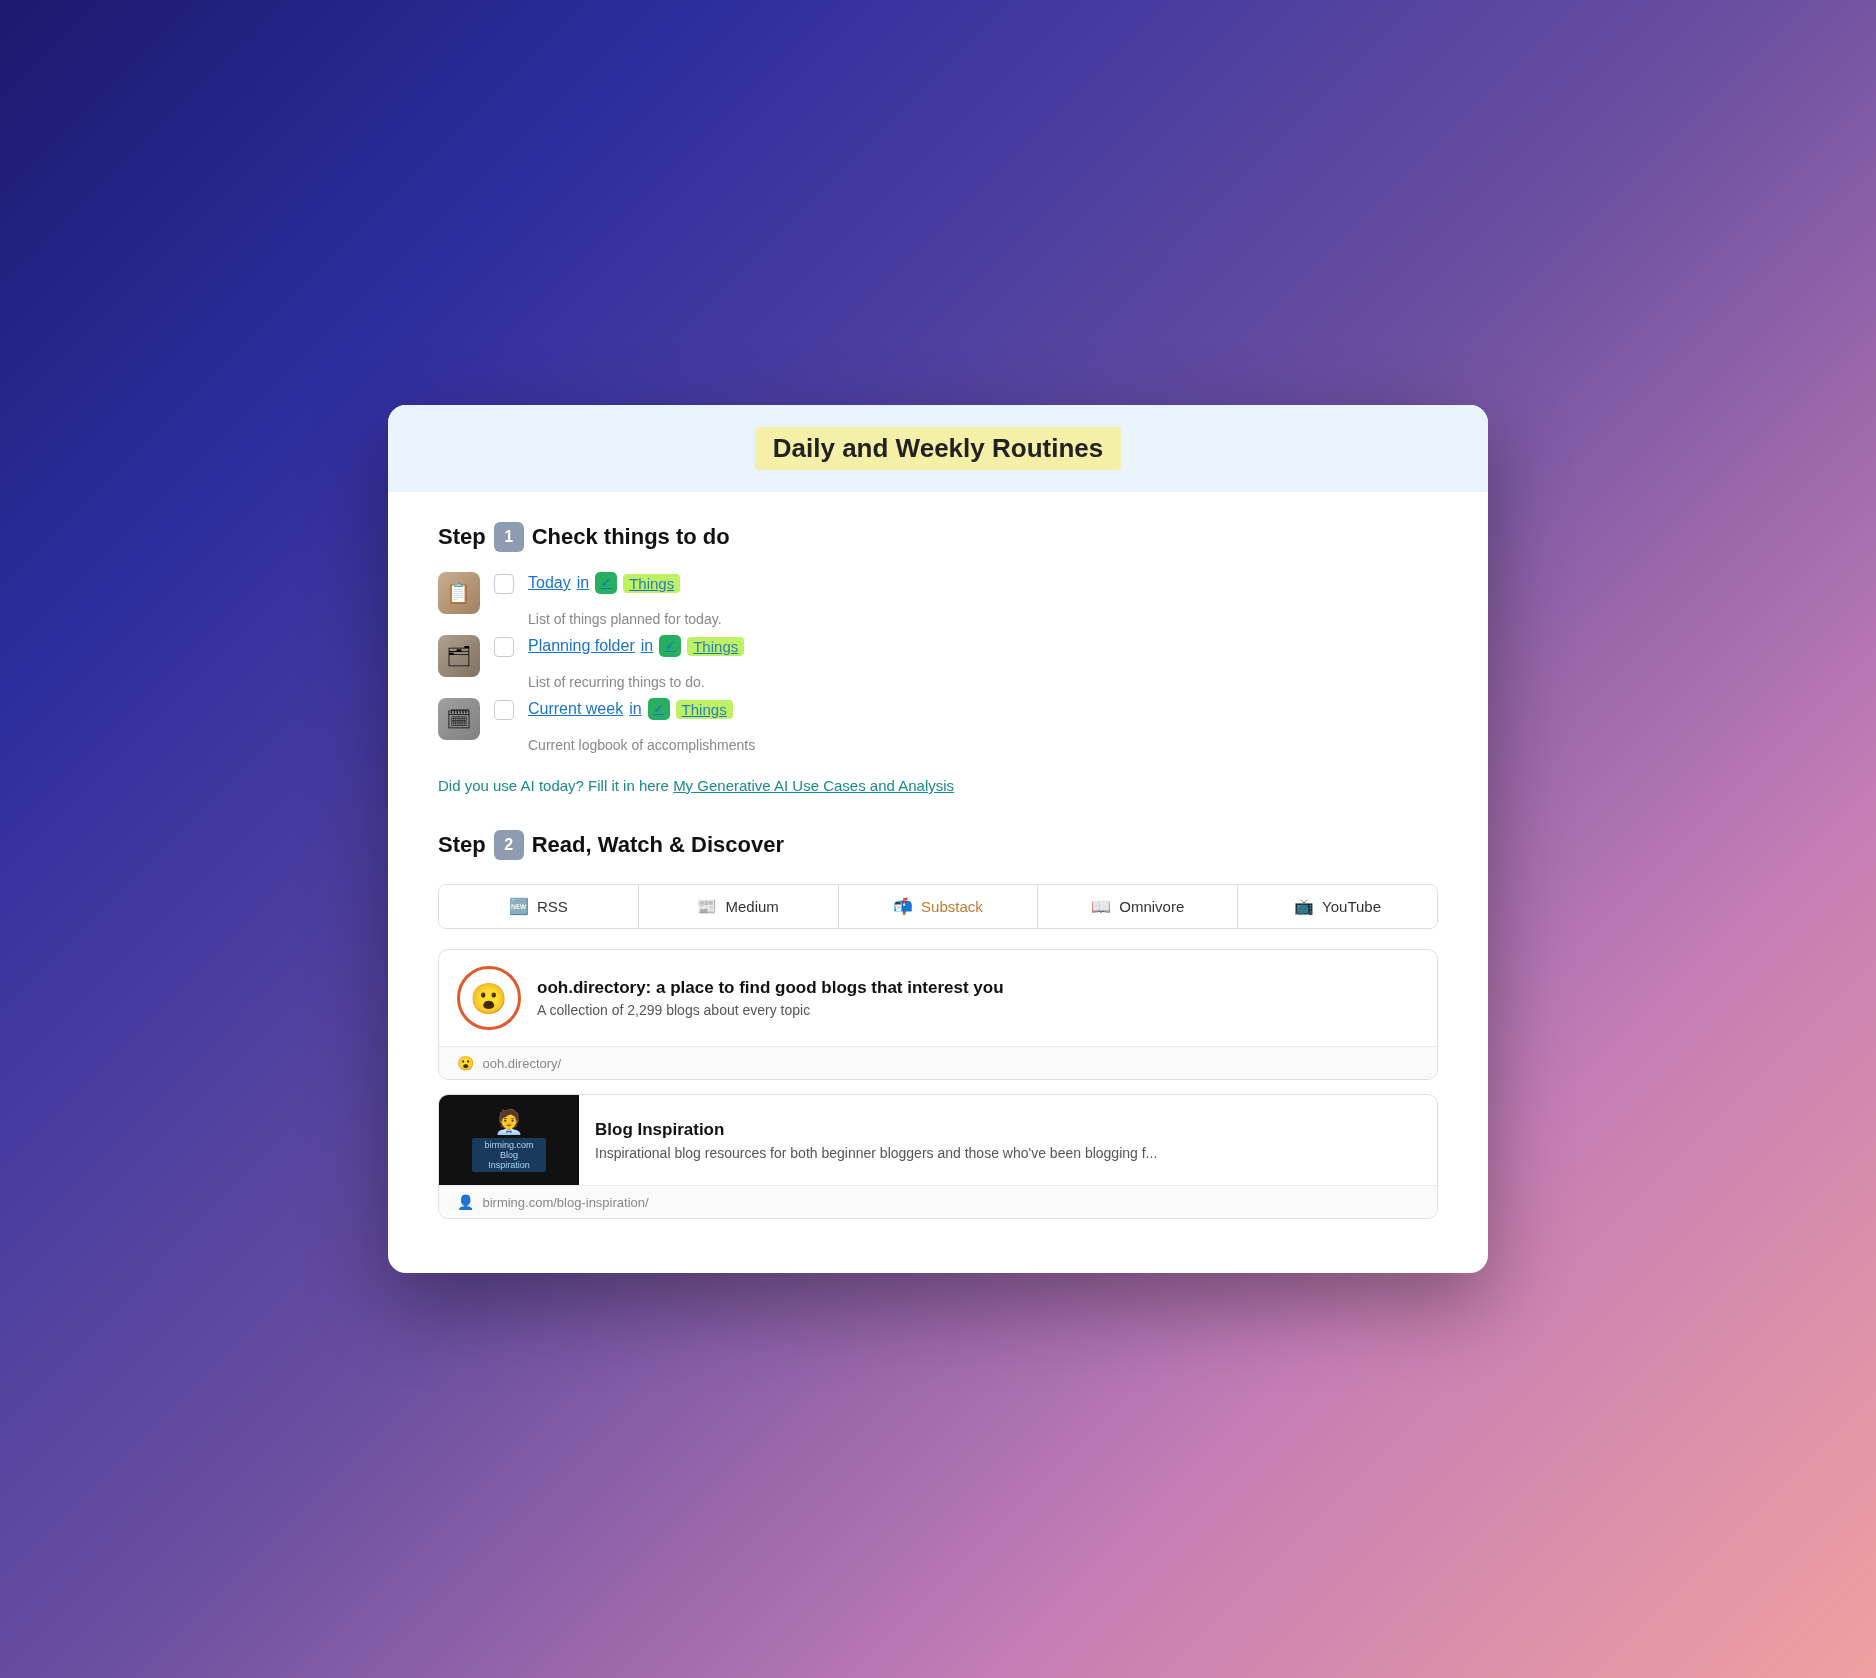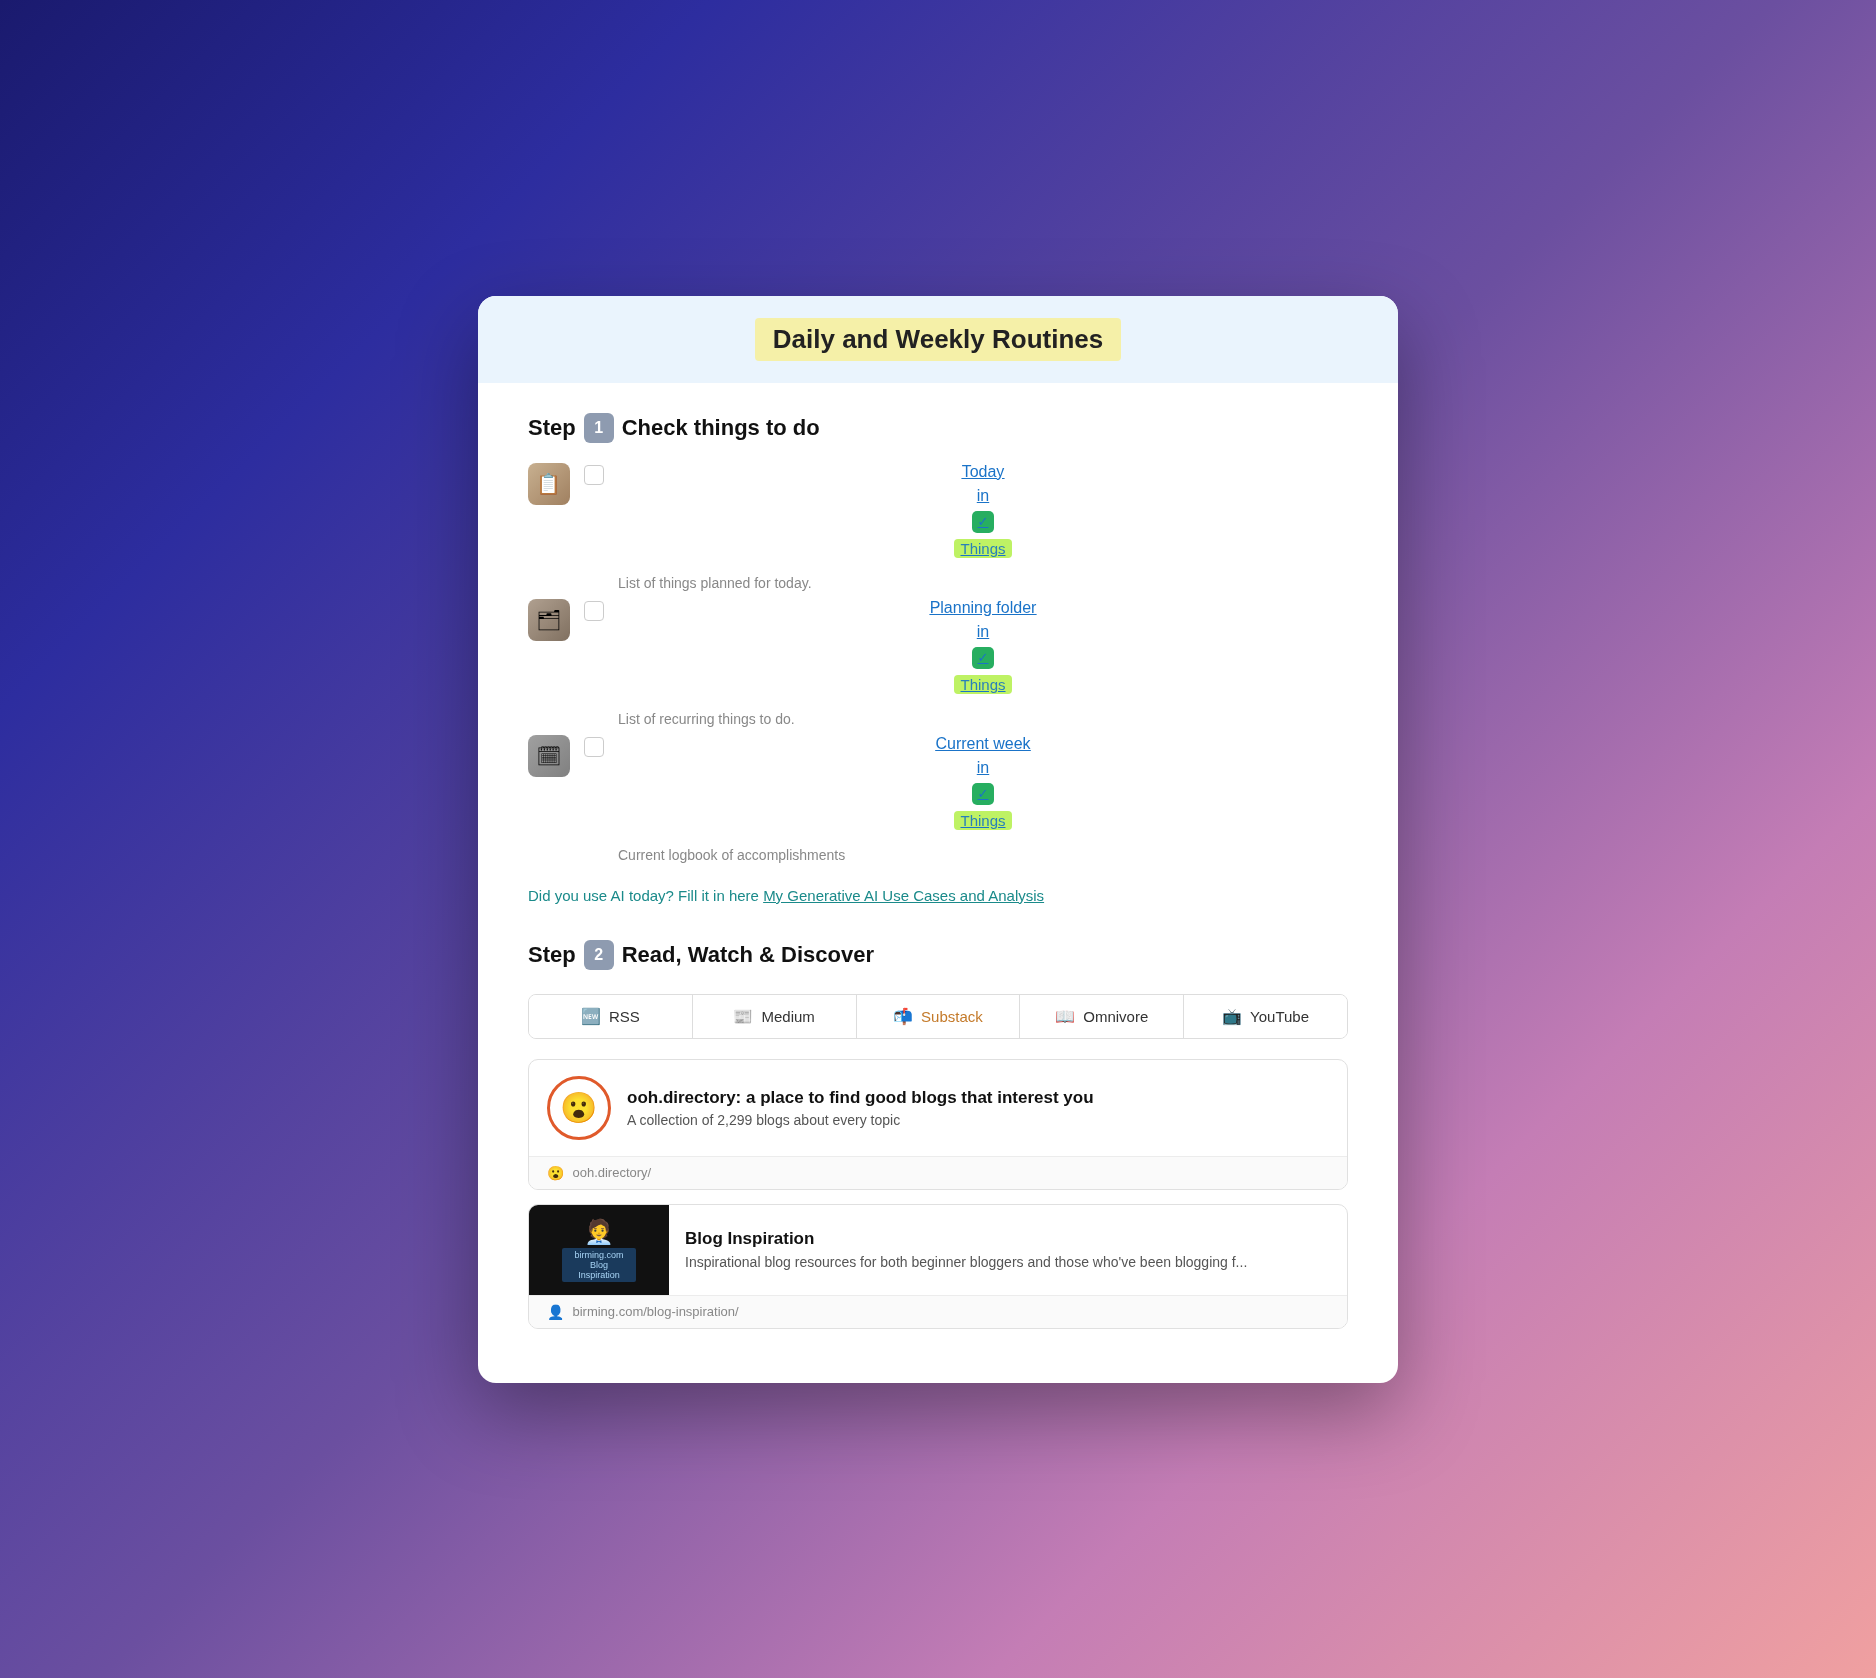--- a/index.html
+++ b/index.html
@@ -10,21 +10,21 @@
       background: linear-gradient(135deg, #1a1a6e 0%, #2d2d9f 20%, #6b4fa0 50%, #c47db5 75%, #f0a0a0 100%);
       display: flex;
       align-items: center;
       justify-content: center;
       font-family: -apple-system, BlinkMacSystemFont, "Helvetica Neue", Arial, sans-serif;
     }
 
     .window {
       background: #ffffff;
       border-radius: 18px;
-      width: 920px;
+      width: 1100px;
       min-height: 820px;
       box-shadow: 0 30px 80px rgba(0,0,0,0.35);
       overflow: hidden;
     }
 
     .header-banner {
       background: #eaf4fd;
       padding: 22px 40px;
       text-align: center;
     }
@@ -105,21 +105,20 @@
     }
 
     .task-title {
       font-size: 16px;
       color: #1a73c8;
       text-decoration: underline;
       display: flex;
       align-items: center;
       gap: 6px;
       flex-wrap: wrap;
-      flex-direction: column;
     }
 
     .things-badge {
       background: #bef264;
       color: #2980b9;
       border-radius: 4px;
       padding: 1px 6px;
       font-size: 15px;
       text-decoration: none;
       font-weight: 400;

